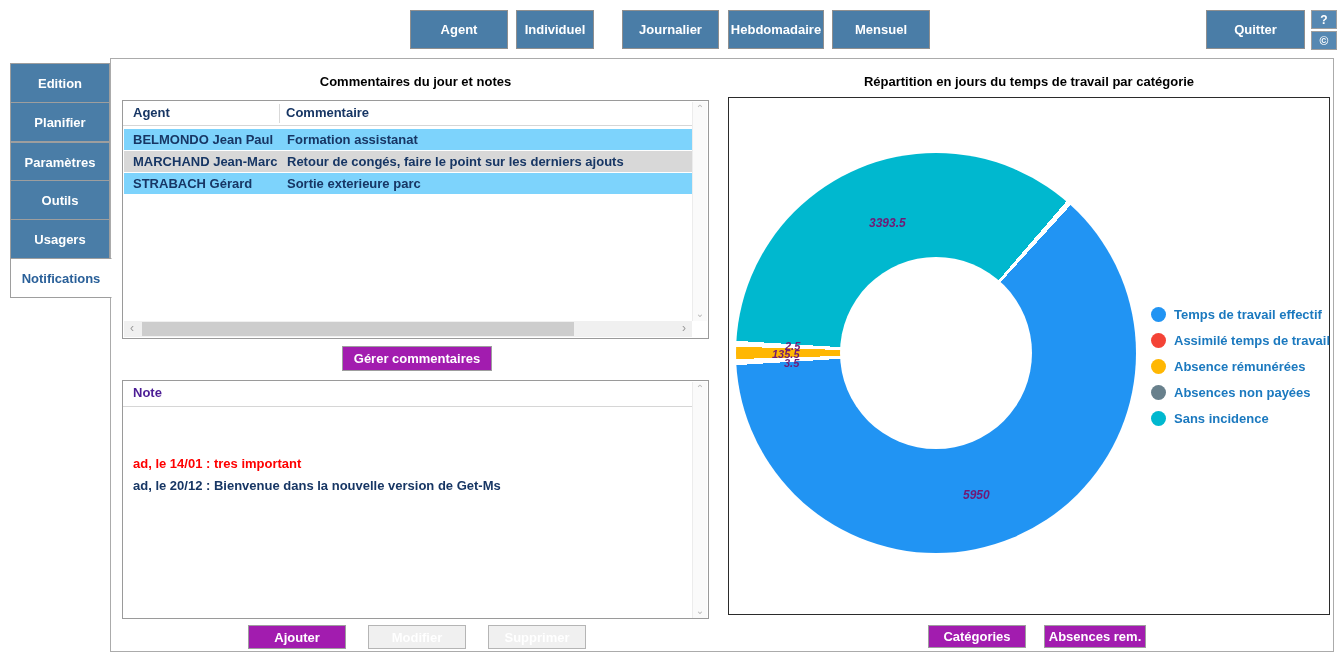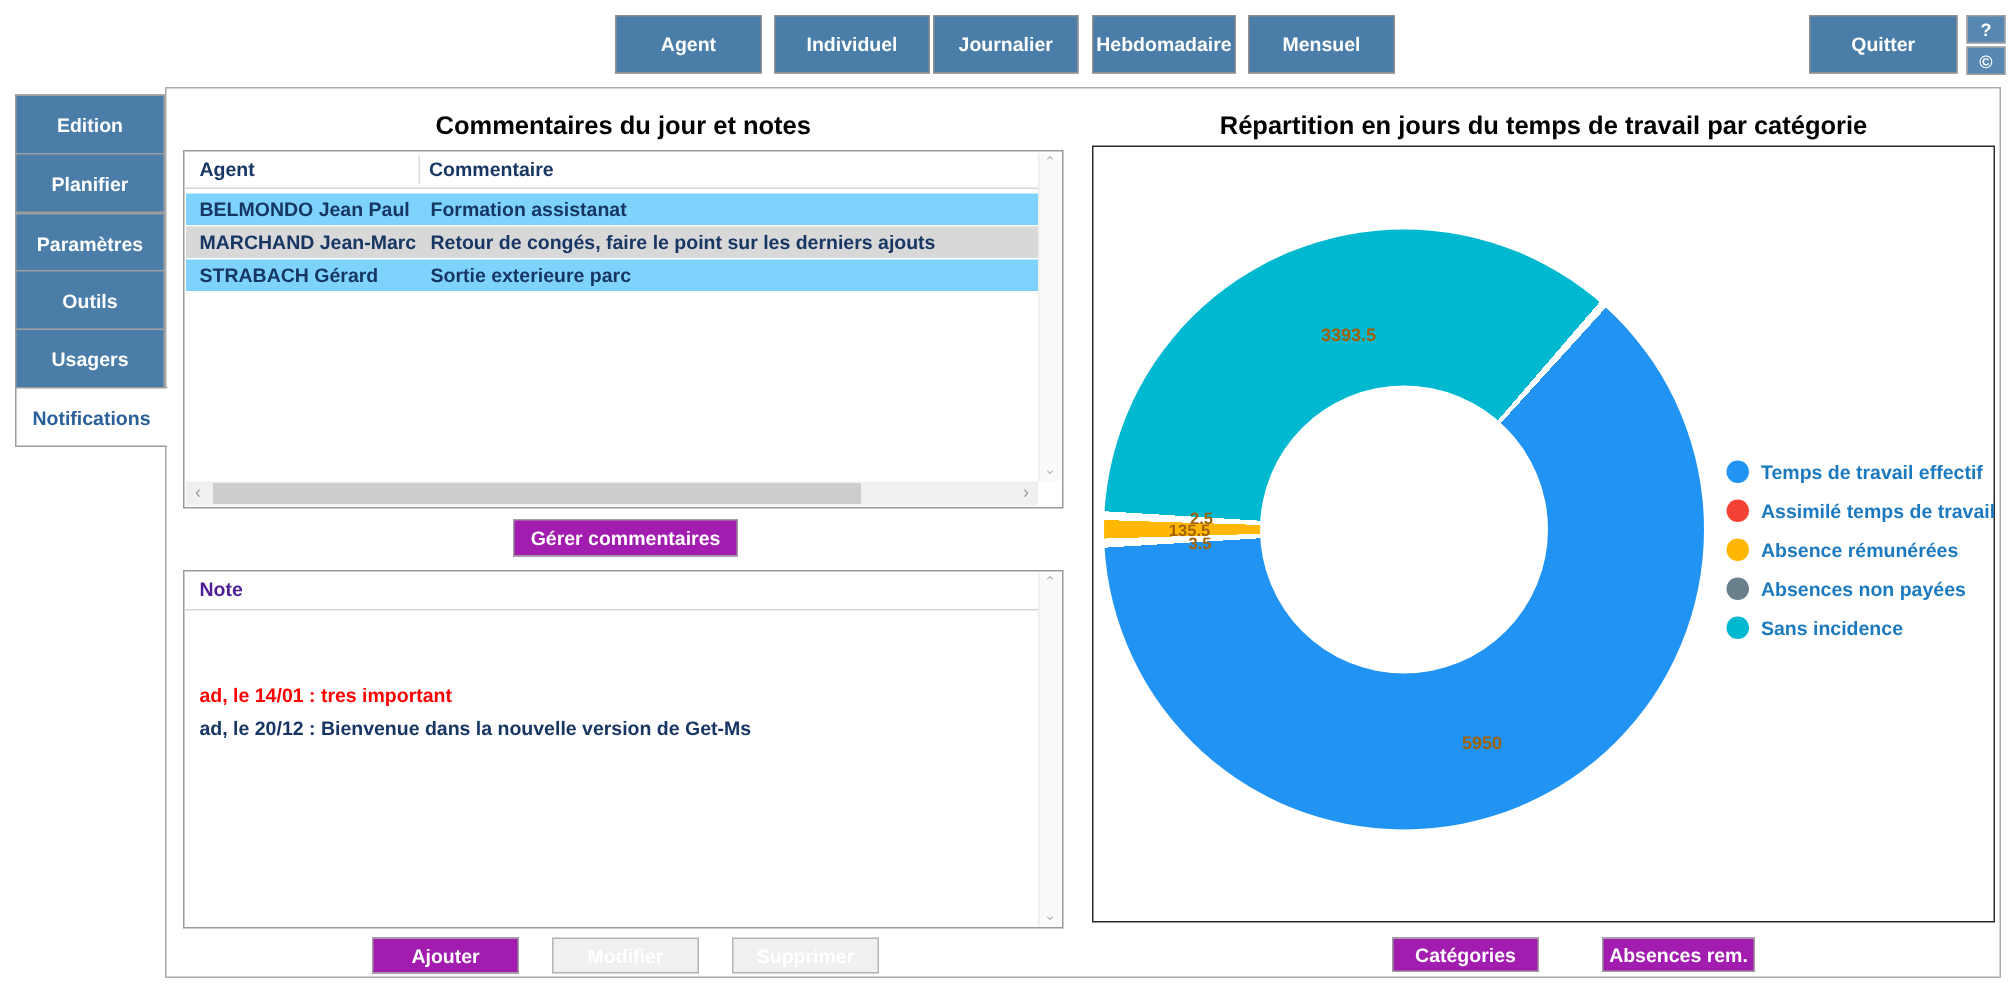--- a/index.html
+++ b/index.html
@@ -23,21 +23,21 @@
     position:absolute; left:10px; width:100px; height:40px;
     background:#4a7da7; border:1px solid #9e9e9e;
     color:#fff; font-weight:bold; font-size:13px;
     display:flex; align-items:center; justify-content:center; cursor:pointer;
   }
   .tab.active { background:#fff; color:#2a6099; width:102px; z-index:5; border-right:1px solid #fff; }
 
   
   .main-panel { position:absolute; left:110px; top:58px; width:1224px; height:594px; background:#fff; border:1px solid #ababab; }
 
-  .section-title { position:absolute; font-size:17px; font-weight:bold; color:#000; text-align:center; }
+  .section-title { position:absolute; font-size:13px; font-weight:bold; color:#000; text-align:center; }
 
   .comments-table { position:absolute; left:122px; top:100px; width:587px; height:239px; border:1px solid #9a9a9a; background:#fff; }
   .tbl-header { position:absolute; left:0; top:0; right:16px; height:25px; border-bottom:1px solid #d6d6d6; }
   .tbl-header .col { position:absolute; top:4px; font-size:13px; font-weight:bold; color:#173664; }
   .col-divider { position:absolute; left:156px; top:3px; width:1px; height:19px; background:#d9d9d9; }
   .trow { position:absolute; left:1px; width:568px; height:21px; display:flex; align-items:center; cursor:pointer; }
   .trow .agent { width:155px; padding-left:9px; font-size:13px; font-weight:bold; color:#173664; white-space:nowrap; overflow:hidden; }
   .trow .comment { padding-left:8px; font-size:13px; font-weight:bold; color:#173664; white-space:nowrap; }
   .row-blue { background:#7dd3fc; }
   .row-gray { background:#d8d8d8; }
@@ -62,31 +62,31 @@
   .note-panel { position:absolute; left:122px; top:380px; width:587px; height:239px; border:1px solid #9a9a9a; background:#fff; }
   .note-header { position:absolute; left:10px; top:4px; font-size:13px; font-weight:bold; color:#4c1d95; }
   .note-underline { position:absolute; left:0; top:25px; right:16px; height:1px; background:#d6d6d6; }
   .note-item { position:absolute; left:10px; height:21px; font-size:13px; font-weight:bold; color:#173664; white-space:nowrap; cursor:pointer; }
   .note-item.red { color:#fe0000; }
 
   
   .chart-panel { position:absolute; left:728px; top:97px; width:602px; height:518px; background:#fff; border:1px solid #2b2b2b; }
   .donut { position:absolute; left:7px; top:55px; width:400px; height:400px; border-radius:50%; }
   .donut-hole { position:absolute; left:104px; top:104px; width:192px; height:192px; border-radius:50%; background:#fff; }
-  .slice-label { position:absolute; color:#a16207; font-weight:bold; text-align:center; }
+  .slice-label { position:absolute; color:#701a75; font-weight:bold; text-align:left;font-style:italic; }
   .legend-item { position:absolute; left:422px; height:17px; display:flex; align-items:center; }
   .legend-dot { width:15px; height:15px; border-radius:50%; margin-right:8px; flex:0 0 auto; }
   .legend-label { font-size:13px; font-weight:bold; color:#1b79bf; white-space:nowrap; }
 </style>
 </head>
 <body>
 
 <div>
   <div class="btn-steel" style="left:410px;width:98px;">Agent</div>
-  <div class="btn-steel" style="left:516px;width:104px;">Individuel</div>
+  <div class="btn-steel" style="left:516px;width:78px;">Individuel</div>
   <div class="btn-steel" style="left:622px;width:97px;">Journalier</div>
   <div class="btn-steel" style="left:728px;width:96px;">Hebdomadaire</div>
   <div class="btn-steel" style="left:832px;width:98px;">Mensuel</div>
   <div class="btn-steel" style="left:1206px;width:99px;">Quitter</div>
   <div class="mini-btn" style="top:10px;">?</div>
   <div class="mini-btn" style="top:31px;">©</div>
 </div>
 
 <div>
   <div class="tab" style="top:63px;">Edition</div>
@@ -176,13 +176,13 @@
     <div class="legend-dot" style="background: rgb(104, 128, 140);"></div>
     <div class="legend-label">Absences non payées</div>
   </div>
   <div class="legend-item" style="top:312px;">
     <div class="legend-dot" style="background: rgb(0, 184, 207);"></div>
     <div class="legend-label">Sans incidence</div>
   </div>
 </div>
 
 <div class="btn-blue" style="left:928px;top:625px;width:98px;height:23px;">Catégories</div>
-<div class="btn-blue" style="left:1044px;top:625px;width:102px;height:23px;margin-left:24px;">Absences rem.</div>
+<div class="btn-blue" style="left:1044px;top:625px;width:102px;height:23px;">Absences rem.</div>
 
 </body></html>

